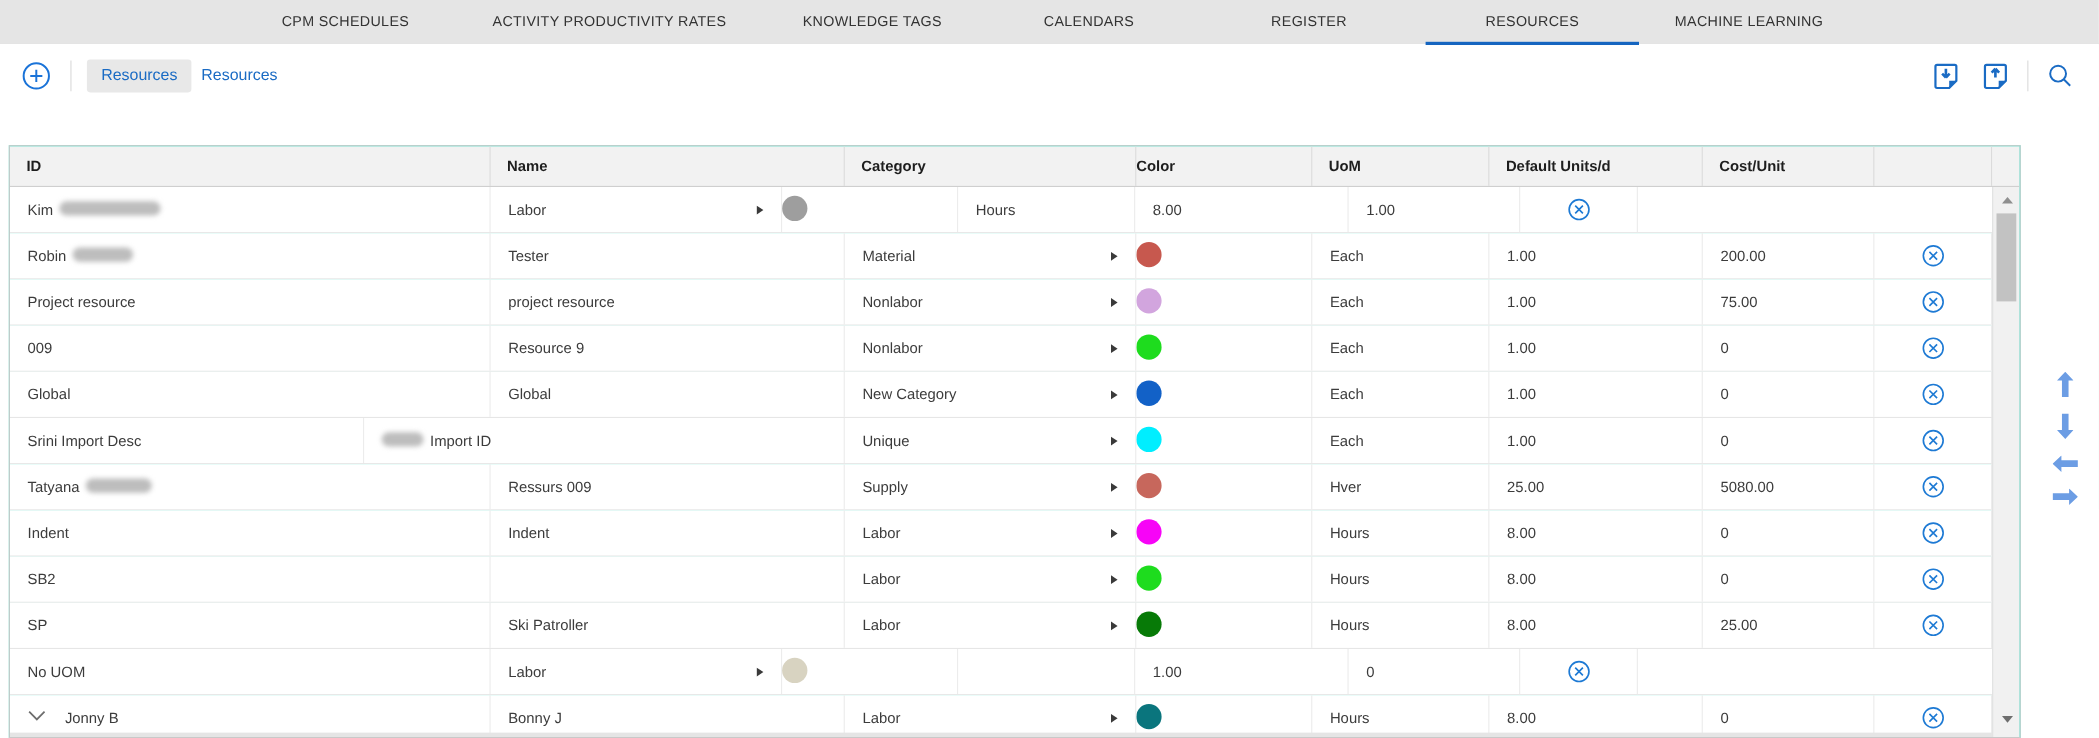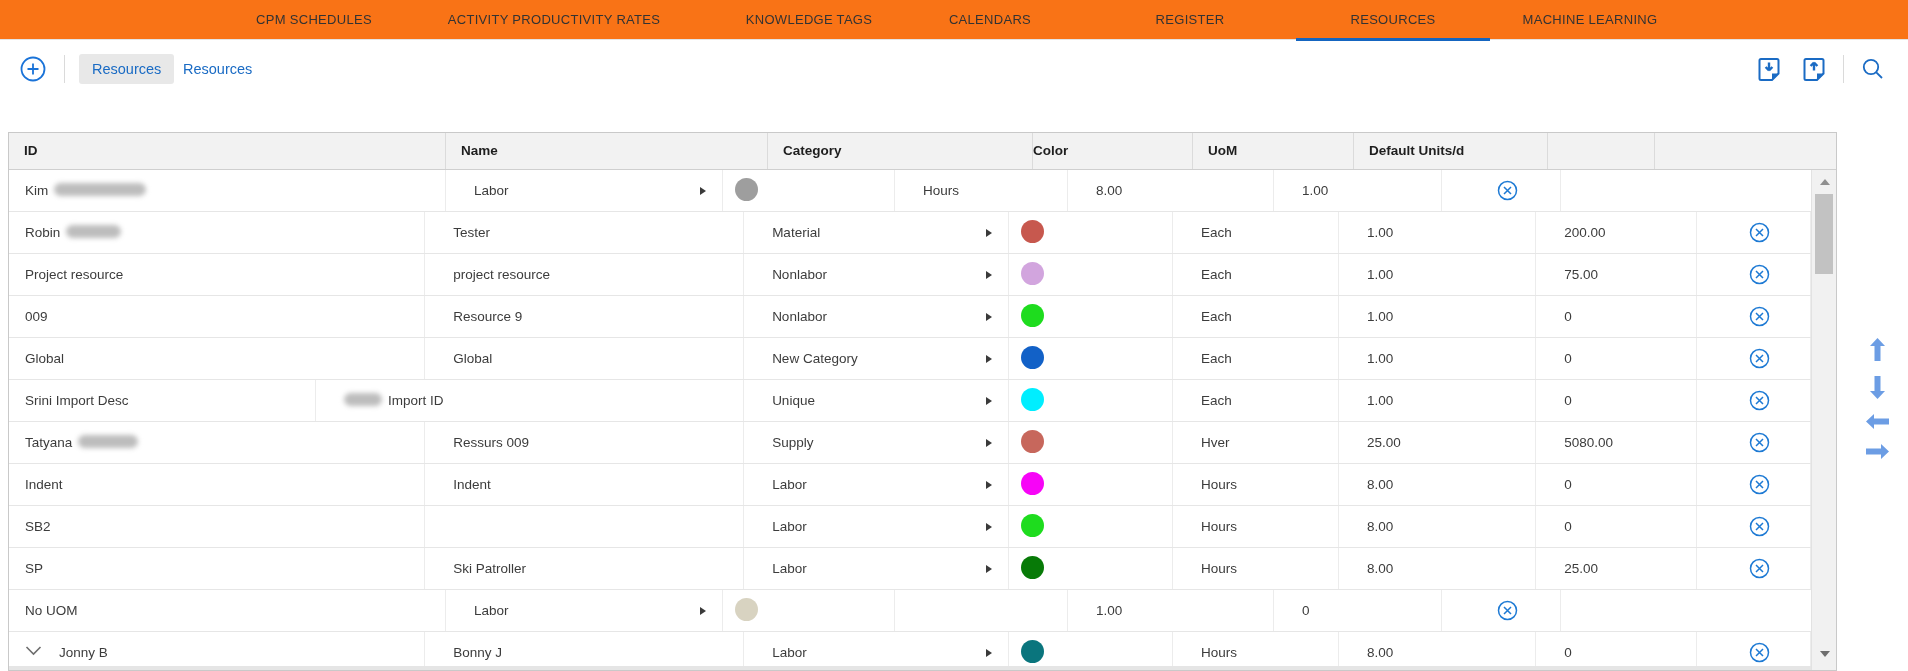--- a/index.html
+++ b/index.html
@@ -1,26 +1,26 @@
 <!DOCTYPE html>
 <html><head>
 <meta charset="utf-8">
 <style>
   * { margin:0; padding:0; box-sizing:border-box; }
   html,body { width:1908px; height:671px; overflow:hidden; background:#fff;
               font-family:"Liberation Sans", sans-serif; }
 
   
   .tabbar { position:absolute; left:0; top:0; width:1908px; height:40px;
-            background:#f97316; border-bottom:1px solid #E4E4E4; }
+            background:#e5e5e5; border-bottom:1px solid #E4E4E4; }
   .tab { position:absolute; top:0; height:40px; line-height:40px; text-align:center;
          font-size:13px; letter-spacing:.3px; color:#333; cursor:pointer; white-space:nowrap; }
   .tab.active::after { content:""; position:absolute; left:0; right:0; bottom:-1px;
                        height:3px; background:#1565C0; }
-  .t1{left:228px;width:172px} .t2{left:438px;width:232px} .t3{left:738px;width:142px}
+  .t1{left:228px;width:172px} .t2{left:438px;width:232px} .t3{left:722px;width:142px}
   .t4{left:933px;width:114px} .t5{left:1133px;width:114px} .t6{left:1296px;width:194px}
   .t7{left:1497px;width:186px}
 
   
   .toolbar { position:absolute; left:0; top:41px; width:1908px; height:56px; background:#fff; }
   .add-btn { position:absolute; left:20px; top:15px; width:26px; height:26px; cursor:pointer; }
   .tb-divider { position:absolute; top:14px; width:1px; height:28px; background:#DADADA; }
   .d1{left:64px} .d2{left:1843px}
   .view-btn { position:absolute; top:13px; height:30px; line-height:30px; padding:0 13px;
               font-size:14.5px; color:#1A6BC4; border-radius:3px; cursor:pointer; }
@@ -33,21 +33,21 @@
   .grid { position:absolute; left:8px; top:132px; width:1829px; height:539px;
           border:1px solid #C9C9C9; background:#5eead4; overflow:hidden; }
   .grid::after { content:""; position:absolute; left:0; right:25px; bottom:0;
                  height:4px; background:#E5E5E5; }
   .hdr { display:flex; height:37px; background:#F2F2F2; border-bottom:1px solid #CFCFCF; }
   .hcell { border-right:1px solid #DBDBDB; padding-left:15px; line-height:36px;
            font-size:13.5px; font-weight:bold; color:#1E1E1E; overflow:hidden; white-space:nowrap; }
   .hcell.c-vs { border-right:none; padding:0; }
   .body { display:flex; height:501px; }
   .rows { width:1802px; }
-  .row { display:flex; height:42px; border-bottom:1px solid #E6E6E6; background:#fff;gap:12px; }
+  .row { display:flex; height:42px; border-bottom:1px solid #E6E6E6; background:#fff; }
   .cell { border-right:1px solid #ECECEC; padding-left:16px; line-height:41px;
           font-size:13.5px; color:#3C3C3C; position:relative; overflow:hidden; white-space:nowrap; }
   .c-id{width:437px} .c-name{width:322px} .c-cat{width:265px} .c-color{width:160px;text-align:left;padding-left:0}
   .c-uom{width:161px} .c-du{width:194px} .c-cost{width:156px} .c-del{width:107px;padding-left:0;text-align:center}
   .c-vs{width:25px}
 
   .cat-arrow { position:absolute; right:16px; top:17px; width:0; height:0;
                border-left:6px solid #3A3A3A; border-top:4.5px solid transparent;
                border-bottom:4.5px solid transparent; cursor:pointer; }
   .dot { display:inline-block; width:23px; height:23px; border-radius:50%;
@@ -111,20 +111,21 @@
 </div>
 
 <div class="grid">
   <div class="hdr">
     <div class="hcell c-id">ID</div>
     <div class="hcell c-name">Name</div>
     <div class="hcell c-cat">Category</div>
     <div class="hcell c-color">Color</div>
     <div class="hcell c-uom">UoM</div>
     <div class="hcell c-du">Default Units/d</div>
+    <div class="hcell c-cost">Cost/Unit</div>
     <div class="hcell c-del"></div>
     <div class="hcell c-vs"></div>
   </div>
 
   <div class="body">
     <div class="rows">
 
       <div class="row">
         <div class="cell c-id"><span>Kim</span><span class="blur" style="width: 92px;"></span></div>
         <div class="cell c-cat"><span>Labor</span><span class="cat-arrow"></span></div>

